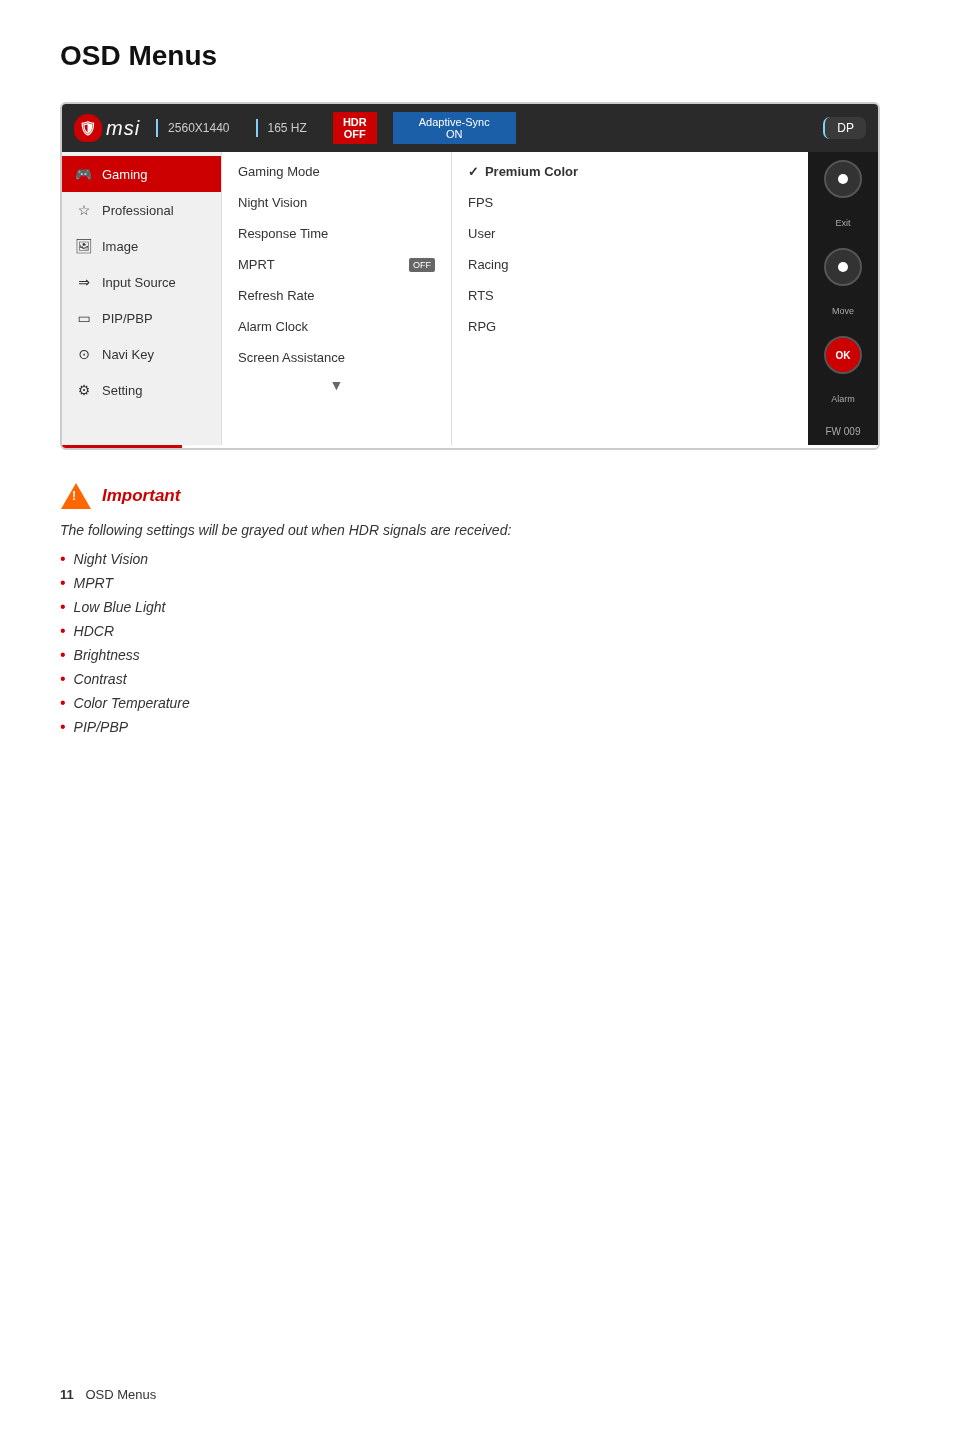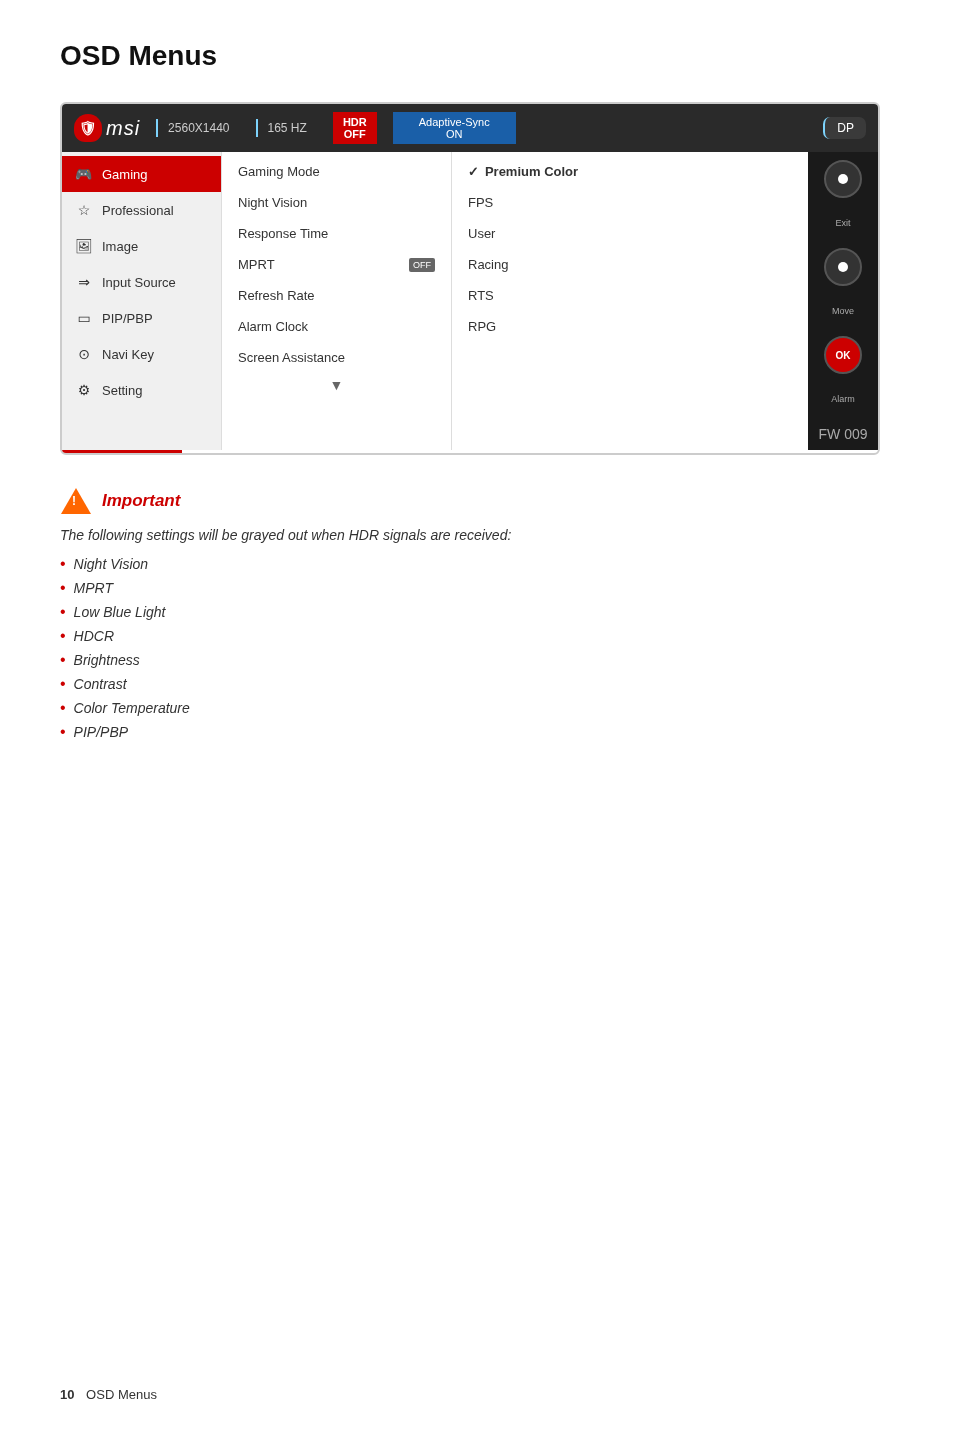--- a/index.html
+++ b/index.html
@@ -231,21 +231,21 @@
     }
 
     .control-label {
       color: #aaa;
       font-size: 9px;
       text-align: center;
     }
 
     .fw-label {
       color: #aaa;
-      font-size: 14px;
+      font-size: 10px;
       text-align: center;
       margin-top: 2px;
     }
 
     
     .down-arrow-row {
       display: flex;
       justify-content: center;
       padding: 4px 0 6px;
       background: #fff;
@@ -517,15 +517,15 @@
     <li>
         <span>Color Temperature</span>
       </li>
     <li>
         <span>PIP/PBP</span>
       </li>
   </ul>
 </div>
 
 <div class="page-footer">
-  <span>10</span>
+  <span>11</span>
   <span class="page-footer-label">OSD Menus</span>
 </div>
 
 </body></html>

